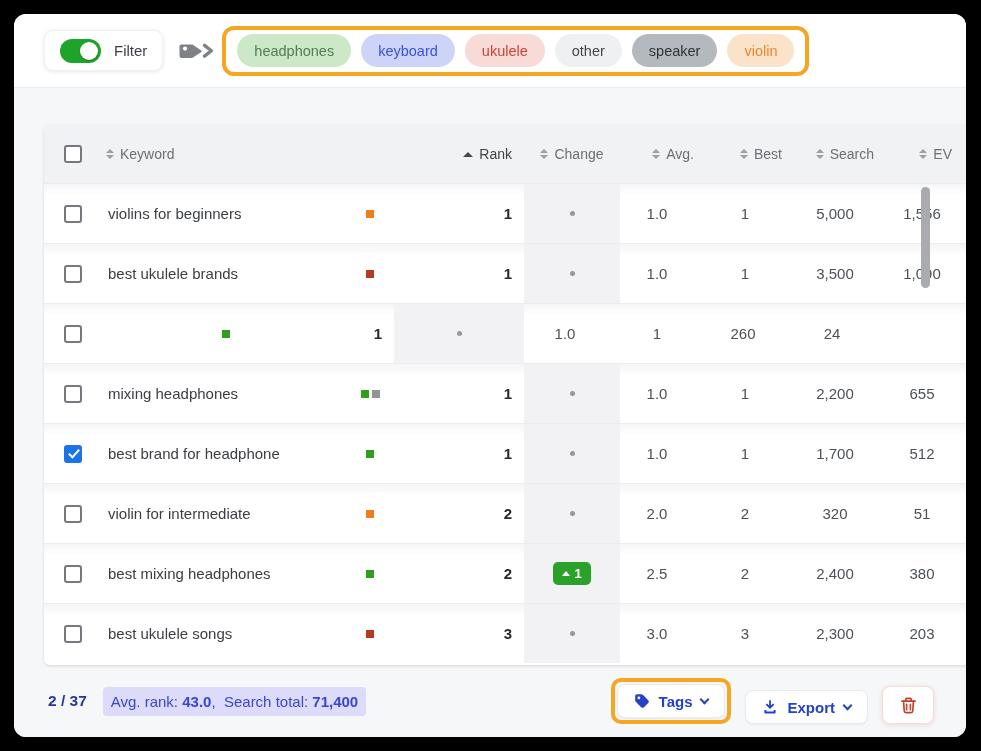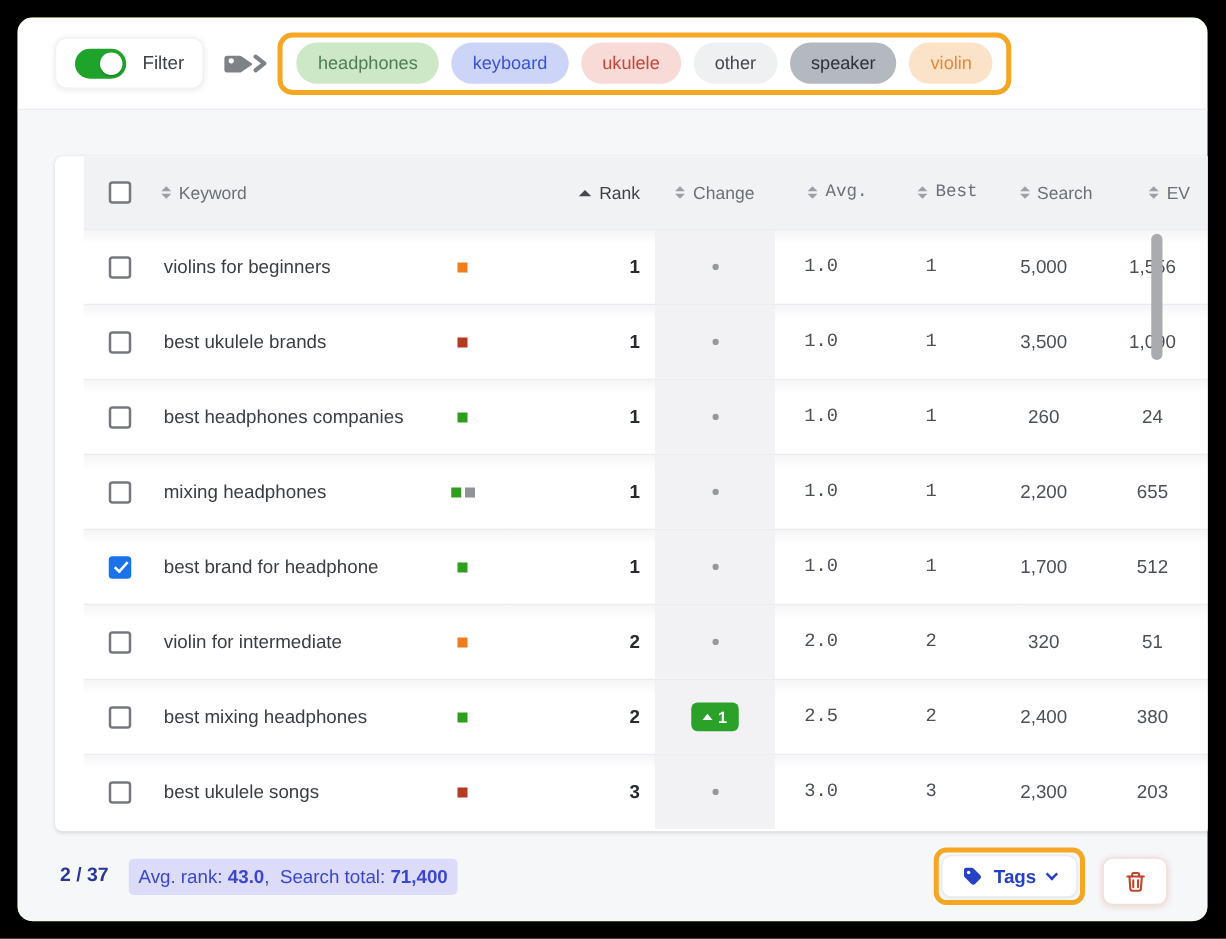--- a/index.html
+++ b/index.html
@@ -42,33 +42,32 @@
   .pill {
     height: 33px; border-radius: 17px; padding: 12px 17px;
     display: flex; align-items: center; font-size: 14.5px; cursor: pointer;
   }
   
   .content { flex: 1; background: #f6f7f9; position: relative; display: flex; flex-direction: column; }
   .table-card {
     margin: 37px 0 0 30px; width: 932px; height: 540px;
     background: #fff; border-radius: 6px; overflow: hidden;
     box-shadow: 0 1px 3px rgba(60,64,67,.18);
-    padding-left: 23px;
   }
   .grid {
     display: grid;
     grid-template-columns: 62px minmax(0,1fr) 48px 130px 96px 88px 88px 96px 84px;
     align-items: center;
   }
   .thead { height: 58px; background: #f1f2f4; color: #6b7076; font-size: 14px; }
   .hcell { display: flex; align-items: center; }
   .h-check { padding-left: 20px; }
   .h-right { justify-content: flex-end; }
   .h-center { justify-content: center; }
-  .pad-r12 { padding-right: 12px; } .pad-r14 { padding-right: 14px; font-family: Liberation Mono, monospace; }
+  .pad-r12 { padding-right: 12px; } .pad-r14 { padding-right: 14px; }
   .pad-r18 { padding-right: 18px; } .pad-r24 { padding-right: 24px; }
   .sort { display: inline-flex; flex-direction: column; gap: 2px; margin-right: 6px; }
   .sort i { width: 0; height: 0; border-left: 4px solid transparent; border-right: 4px solid transparent; }
   .sort .up { border-bottom: 4px solid #9aa0a6; }
   .sort .dn { border-top: 4px solid #9aa0a6; }
   .asc-caret { width: 0; height: 0; border-left: 5px solid transparent; border-right: 5px solid transparent; border-bottom: 5px solid #45494e; margin-right: 6px; }
   .h-rank-label { color: #3f4347; }
   .trow {
     height: 60px; border-top: 1px solid #ebecee;
     background: linear-gradient(#f5f5f7, #ffffff 11px);
@@ -246,21 +245,20 @@
     </div>
     <div class="num pad-r14">1.0</div>
     <div class="num pad-r14">1</div>
     <div class="num pad-r18">3,500</div>
     <div class="num pad-r24">1,090</div>
   </div>
           <div class="grid trow">
     <div class="c-check">
       <span class="checkbox"></span>
     </div>
-    <div class="kw">best headphones companies</div>
     <div class="squares">
               <span class="square" style="background: rgb(47, 158, 30);"></span>
             </div>
     <div class="rank">1</div>
     <div class="c-change">
       <span class="dot"></span>
     </div>
     <div class="num pad-r14">1.0</div>
     <div class="num pad-r14">1</div>
     <div class="num pad-r18">260</div>
@@ -368,20 +366,30 @@
             <span style="display:flex">
               <svg width="16" height="16" viewBox="0 0 16 16">
                 <path fill="#2541c8" d="M2.9 1.2h4.5c.53 0 1.04.21 1.41.59l5.4 5.4c.78.78.78 2.05 0 2.83l-4.2 4.2c-.78.78-2.05.78-2.83 0l-5.4-5.4A2 2 0 0 1 1.2 7.4V2.9c0-.94.76-1.7 1.7-1.7z"></path>
                 <circle fill="#fff" cx="4.9" cy="4.9" r="1.4"></circle>
               </svg>
             </span>
             <span>Tags</span>
             <i class="chev"></i>
           </button>
         </div>
+        <button class="btn">
+          <span style="display:flex">
+            <svg width="16" height="16" viewBox="0 0 16 16">
+              <path fill="#2541c8" d="M7.1 1.3h1.8v5.2l2.1-2.1 1.3 1.3L8 10 3.7 5.7 5 4.4l2.1 2.1z"></path>
+              <path fill="#2541c8" d="M2.4 10.9h2v1.7h7.2v-1.7h2v2.5c0 .66-.54 1.2-1.2 1.2H3.6c-.66 0-1.2-.54-1.2-1.2z"></path>
+            </svg>
+          </span>
+          <span>Export</span>
+          <i class="chev"></i>
+        </button>
         <button class="trash-btn">
           <span style="display:flex">
             <svg width="19" height="19" viewBox="0 0 18 18" fill="none" stroke="#bf452c" stroke-width="1.6" stroke-linecap="round" stroke-linejoin="round">
               <path d="M2.8 4.9h12.4"></path>
               <path d="M6.4 4.9V3.3c0-.55.45-1 1-1h3.2c.55 0 1 .45 1 1v1.6"></path>
               <path d="M4.3 4.9l.66 9.3c.06.84.76 1.5 1.6 1.5h4.88c.84 0 1.54-.66 1.6-1.5l.66-9.3"></path>
               <path d="M7.2 7.8v5.2M10.8 7.8v5.2"></path>
             </svg>
           </span>
         </button>

